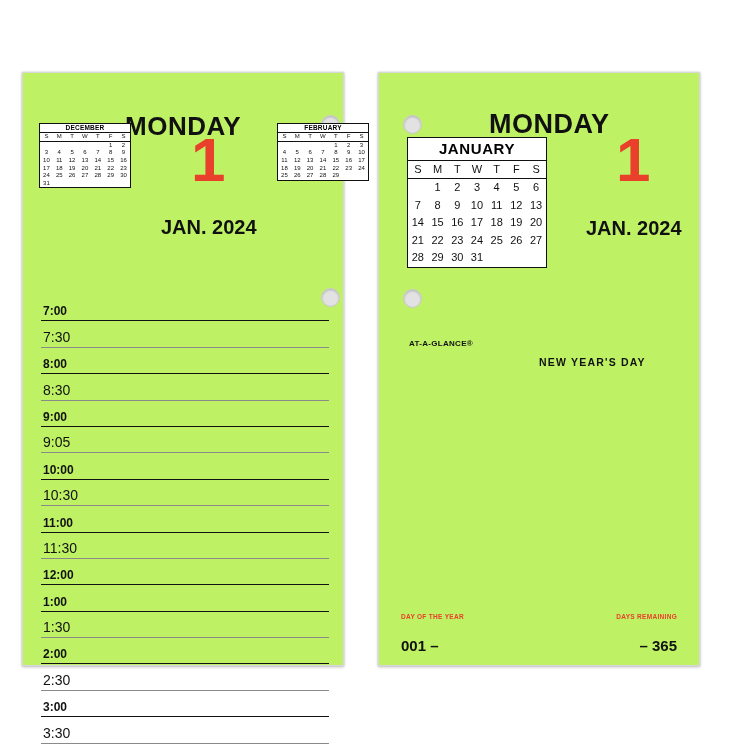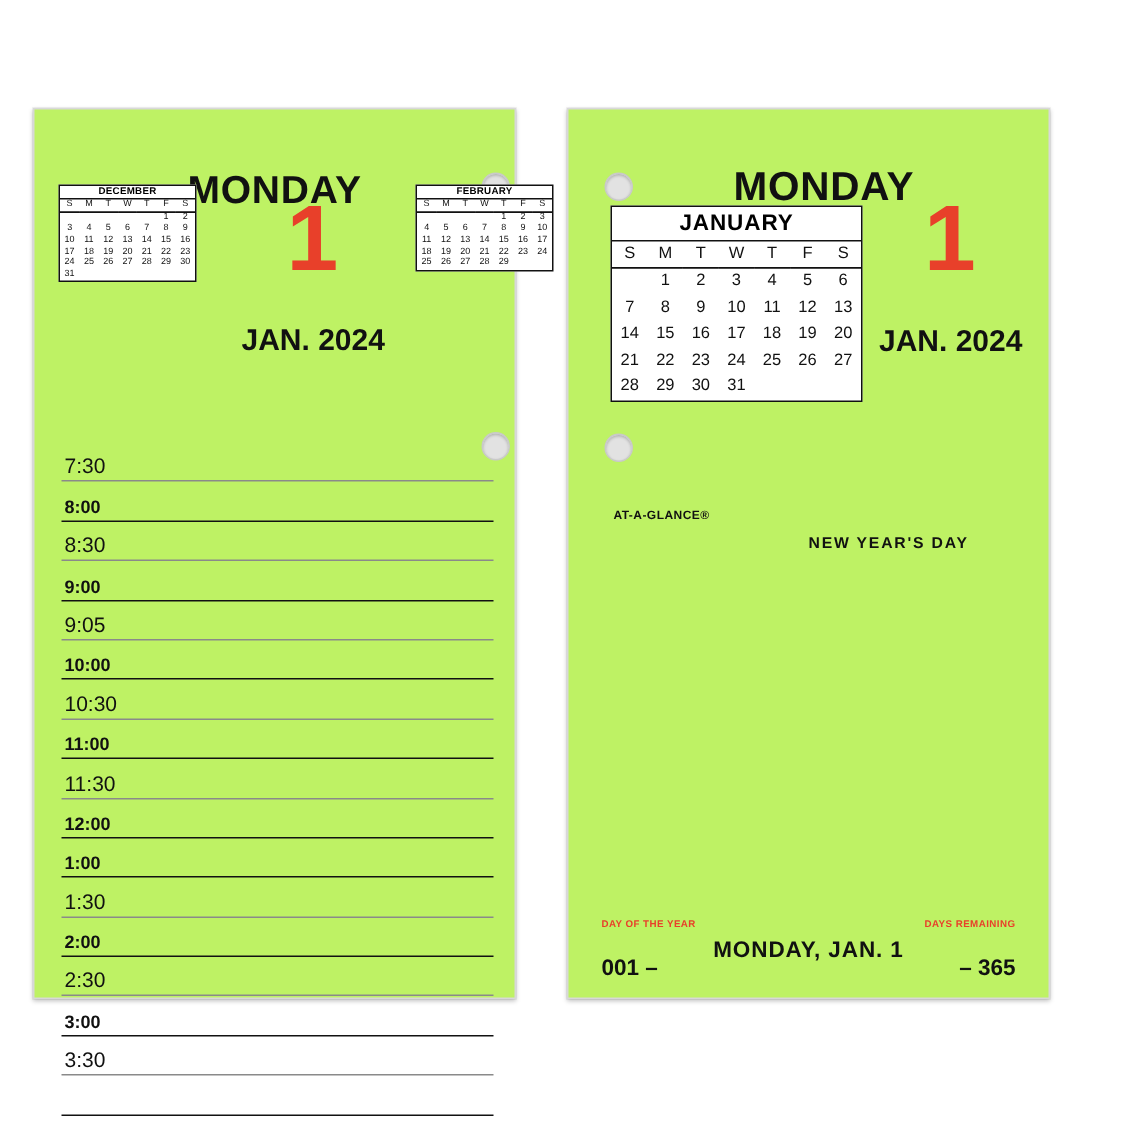--- a/index.html
+++ b/index.html
@@ -322,20 +322,23 @@
             <td>28</td>
             <td>29</td>
             <td></td>
             <td></td>
           </tr>
         </tbody>
       </table>
     </div>
 
     <div id="schedule">
+      <div class="slot hour">
+          <span class="t">7:00</span>
+        </div>
       <div class="slot half">
           <span class="t">7:30</span>
         </div>
       <div class="slot hour">
           <span class="t">8:00</span>
         </div>
       <div class="slot half">
           <span class="t">8:30</span>
         </div>
       <div class="slot hour">
@@ -386,21 +389,21 @@
 
     <div class="punch-hole" style="left:24px; top:42px;"></div>
     <div class="punch-hole" style="left:24px; top:216px;"></div>
 
     <div class="weekday" style="position:absolute; left:110px; top:36px; font-size:27px;">MONDAY</div>
 
     <div class="bignum" style="position:absolute; left:237px; top:62px; font-size:62px;">1</div>
 
     <div class="monthyear" style="position:absolute; left:207px; top:144px; font-size:20px;">JAN. 2024</div>
 
-    <div class="mini mini-big" id="mini-jan" style="left:28px; top:64px; width:168px;">
+    <div class="mini mini-big" id="mini-jan" style="left:28px; top:64px; width:140px;">
       <div class="mini-title">JANUARY</div>
       <table>
         <thead>
             <tr>
           <th>S</th>
           <th>M</th>
           <th>T</th>
           <th>W</th>
           <th>T</th>
           <th>F</th>
@@ -456,19 +459,18 @@
         </tbody>
       </table>
     </div>
 
     <div id="brand">AT-A-GLANCE®</div>
     <div id="holiday">NEW YEAR'S DAY</div>
 
     <div id="footer">
       <div class="foot-label" id="lbl-doy">DAY OF THE YEAR</div>
       <div class="foot-val" id="val-doy">001  –</div>
-      <div id="val-date">MONDAY, JAN. 1</div>
       <div class="foot-label" id="lbl-rem">DAYS REMAINING</div>
       <div class="foot-val" id="val-rem">– 365</div>
     </div>
   </div>
 
 </div>
 
 </body></html>

